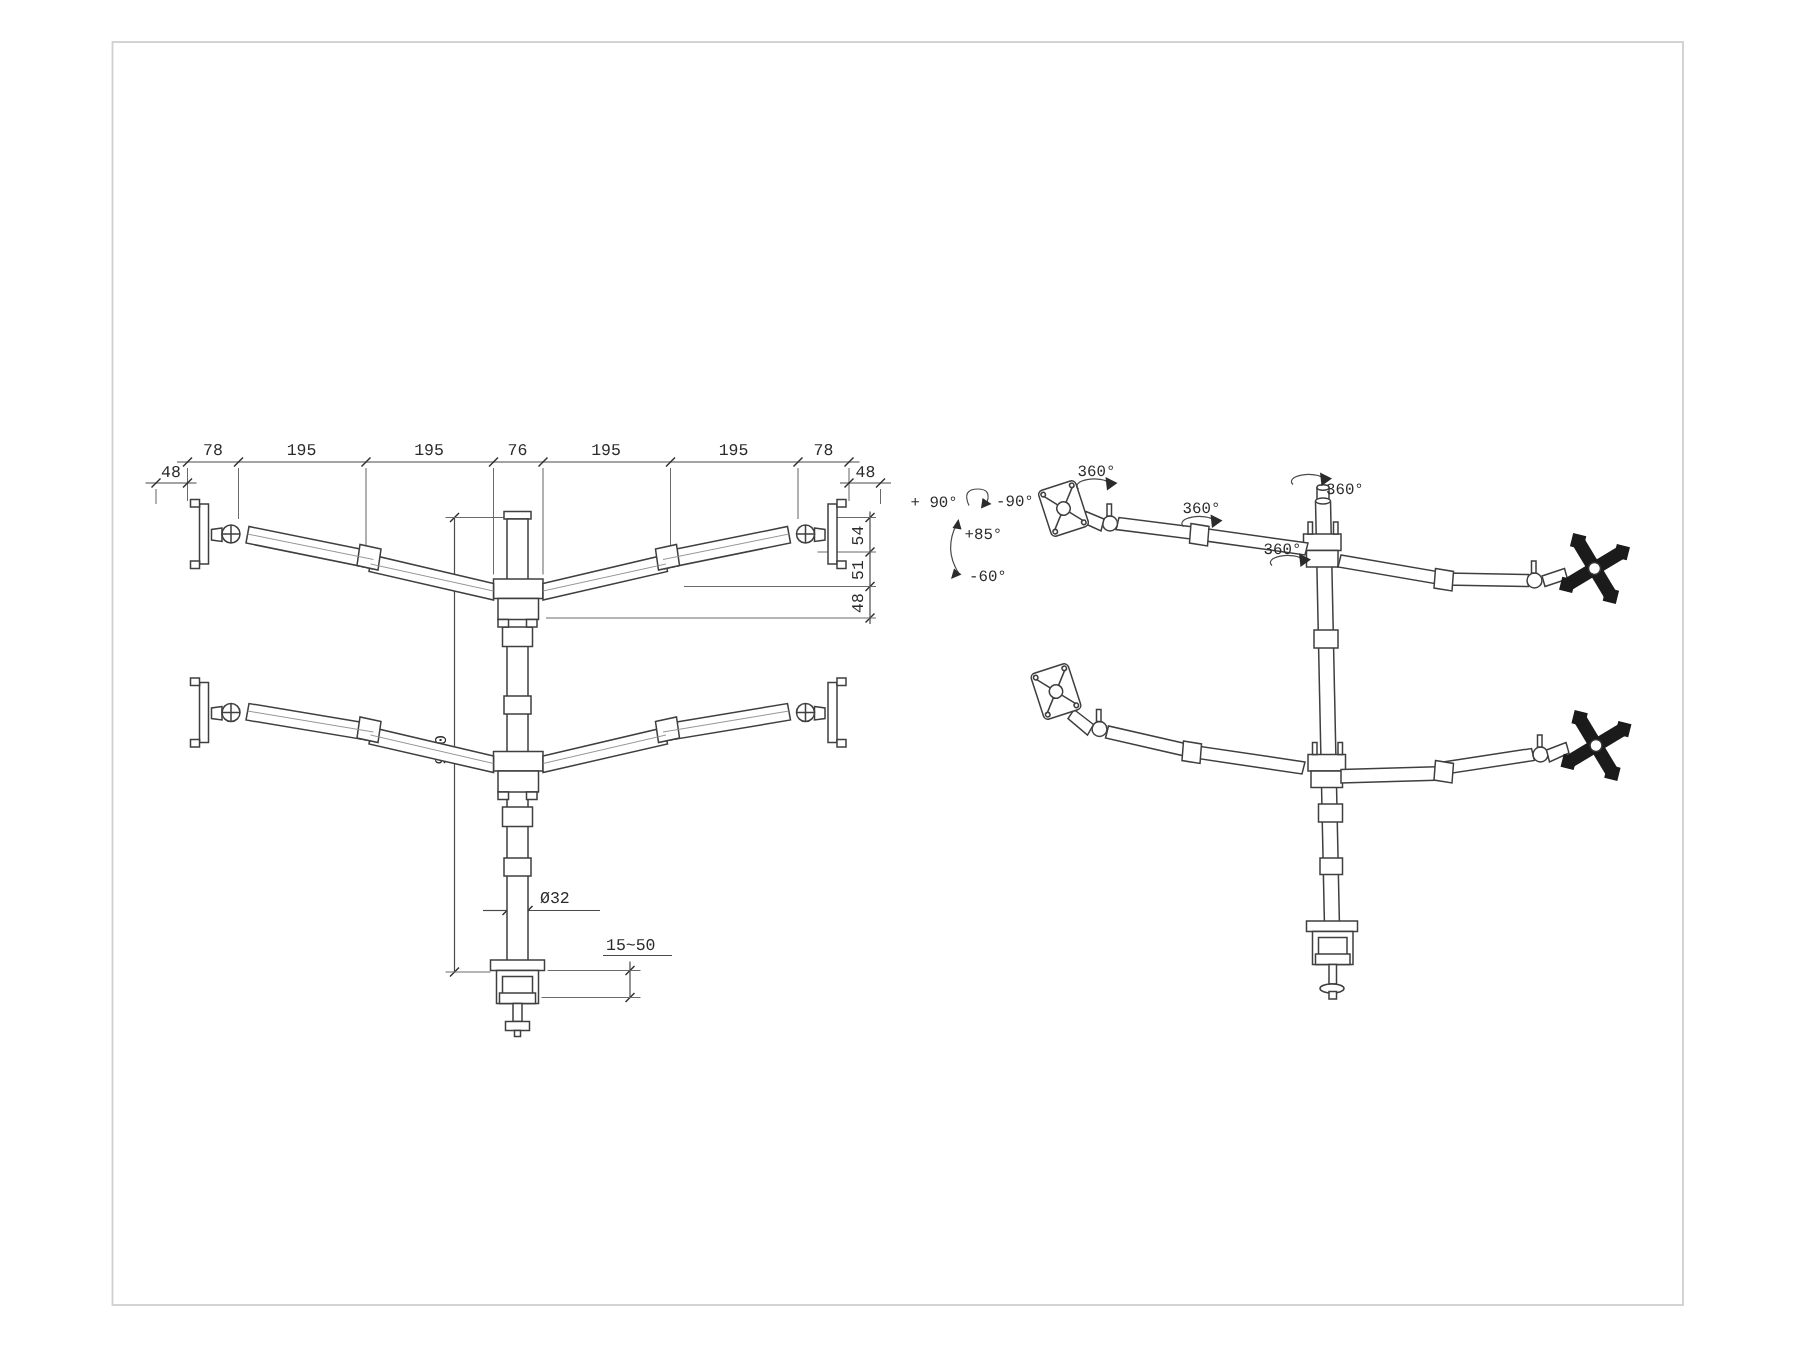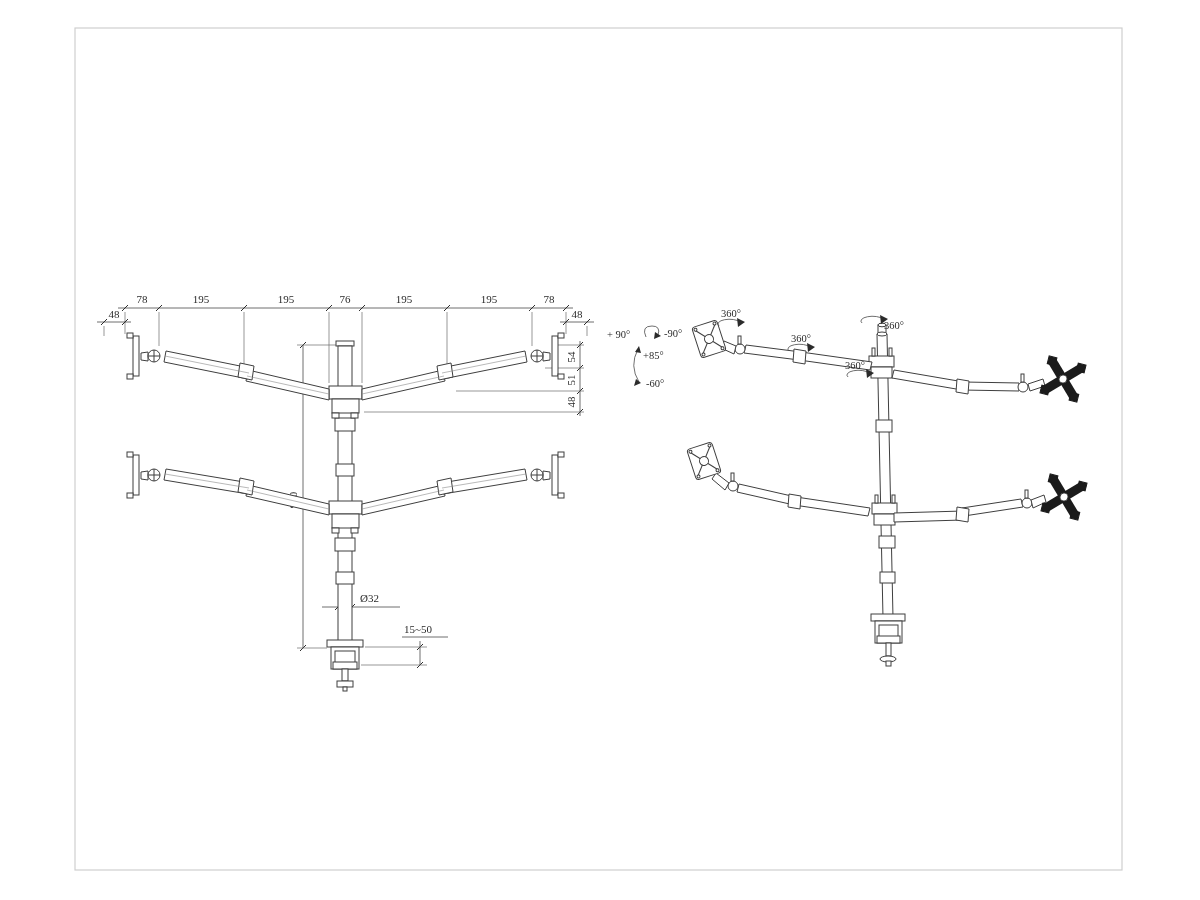--- a/index.html
+++ b/index.html
@@ -1,17 +1,17 @@
 <!DOCTYPE html>
 <html><head>
 <meta charset="utf-8">
 <style>
   html,body{margin:0;padding:0;background:#ffffff;}
   .sheet{position:relative;width:1200px;height:900px;background:#ffffff;overflow:hidden;
-         font-family:Liberation Serif, serif;}
+         font-family:Liberation Mono, monospace;}
   svg{display:block;}
   .ln{stroke:#3f3f3f;stroke-width:1;fill:none;}
   .lnf{stroke:#3f3f3f;stroke-width:1;fill:#ffffff;}
   .dimln{stroke:#4a4a4a;stroke-width:0.8;fill:none;}
   .ext{stroke:#6a6a6a;stroke-width:0.7;fill:none;}
   .tick{stroke:#2e2e2e;stroke-width:1;fill:none;}
   .dim{font-size:11px;fill:#2b2b2b;}
   .ann{font-size:10.5px;fill:#2b2b2b;}
   .mid{stroke:#8a8a8a;stroke-width:0.6;fill:none;}
   .dark{fill:#1b1b1b;stroke:#1b1b1b;}

